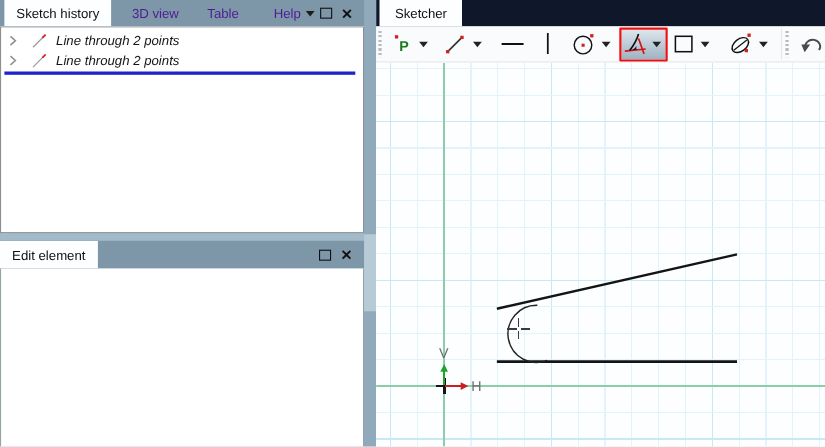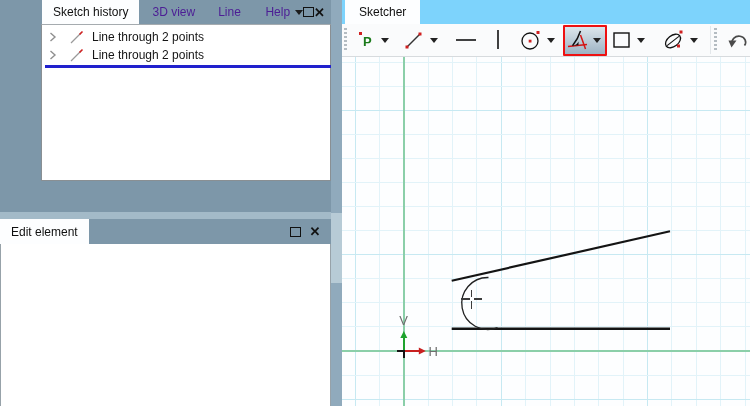--- a/index.html
+++ b/index.html
@@ -1,57 +1,57 @@
 <!DOCTYPE html>
 <html><head>
 <meta charset="utf-8">
 <style>
   * { margin:0; padding:0; box-sizing:border-box; }
   html,body { width:750px; height:406px; overflow:hidden;
     font-family:"Liberation Sans", sans-serif; background:#fff; }
   .app { position:relative; width:750px; height:406px; background:#7d97a9; }
 
   
-  .left-col { position:absolute; left:0; top:0; width:331px; height:406px;padding-left:41px; }
+  .left-col { position:absolute; left:0; top:0; width:331px; height:406px; }
 
   .tab-bar { height:24px; background:#7d97a9; display:flex; align-items:stretch; overflow:hidden; }
   .tab { display:flex; align-items:center; padding:0 11px; font-size:12px;
          color:#4c1d95; cursor:default; white-space:nowrap; }
   .tab.active { background:#fdfeff; color:#101010; }
   .dd-dark { width:0; height:0; border-left:4px solid transparent; border-right:4px solid transparent;
              border-top:5px solid #1c1c1c; align-self:center; }
   .spacer { flex:1; }
   .win-btn { display:flex; align-items:center; justify-content:center; width:20px; color:#111;
              font-size:12px; }
   .max-glyph { width:11px; height:10px; border:1.6px solid #111; display:block; }
   .close-glyph { font-size:13px; font-weight:bold; color:#111; line-height:1; }
 
-  .sh-content { position:relative; height:157px; background:#fff; border:1px solid #898f93;
-                border-top:1px solid #a5abaf; }
+  .sh-content { position:relative; height:188px; background:#fff; border:1px solid #898f93;
+                border-top:1px solid #a5abaf;font-style:italic; }
   .tree-row { display:flex; align-items:center; height:18px; padding-left:7px; }
   .tree-row .chev { width:14px; display:flex; align-items:center; }
   .tree-row .ic { margin-left:7px; margin-right:8px; }
   .tree-row .lbl { font-size:12px; color:#151515; }
   .sel-line { position:absolute; left:3px; top:40px; width:319px; height:3px; }
 
   .h-split { position:absolute; left:0; top:212px; width:331px; height:7px; background:#a3bac8; }
 
   .ee-panel { position:absolute; left:0; top:219px; width:331px; height:208px; }
   .ee-tabbar { height:25px; }
   .ee-tab { background:#e6f1f9; color:#0f0f0f; }
   .ee-content { height:162px; background:#fff; border-left:1px solid #97a2a9;
                 border-right:1px solid #97a2a9; }
 
   
   .v-split { position:absolute; left:331px; top:0; width:11px; height:406px; background:#90aabc; }
   .v-split .handle { position:absolute; left:0; top:213px; width:11px; height:70px; background:#b7cbd6; }
 
   
   .right-panel { position:absolute; left:342px; top:0; width:408px; height:406px; background:#fdfeff; }
-  .rp-tabbar { height:24px; background:#7dd3fc; display:flex; }
+  .rp-tabbar { height:24px; background:#0f172a; display:flex; }
   .rp-tab { margin-left:3px; }
 
   .toolbar { height:33px; background:#fafbfc; border-bottom:1px solid #d7dbde;
              display:flex; align-items:center; position:relative; }
   .grip { width:3px; height:24px;
           background:repeating-linear-gradient(to bottom,#b4bcc2 0 2px, transparent 2px 4px); }
   .tbtn { width:24px; height:26px; display:flex; align-items:center; justify-content:center; }
   .dd { width:14px; height:26px; display:flex; align-items:center; justify-content:center; }
   .dd i { width:0; height:0; border-left:4px solid transparent; border-right:4px solid transparent;
           border-top:5px solid #222; }
@@ -69,21 +69,21 @@
 
   <div class="left-col">
 
     <div>
       <div class="tab-bar">
         <div style="width:4px"></div>
         <div class="tab active">Sketch history</div>
         <div style="width:8px"></div>
         <div class="tab">3D view</div>
         <div style="width:4px"></div>
-        <div class="tab">Line</div>
+        <div class="tab">Table</div>
         <div style="width:10px"></div>
         <div class="tab" style="padding-right:5px">Help</div>
         <span class="dd-dark"></span>
         <div class="spacer"></div>
         <div class="win-btn">
           <span class="max-glyph"></span>
         </div>
         <div class="win-btn" style="margin-right:6px">
           <span class="close-glyph">✕</span>
         </div>

